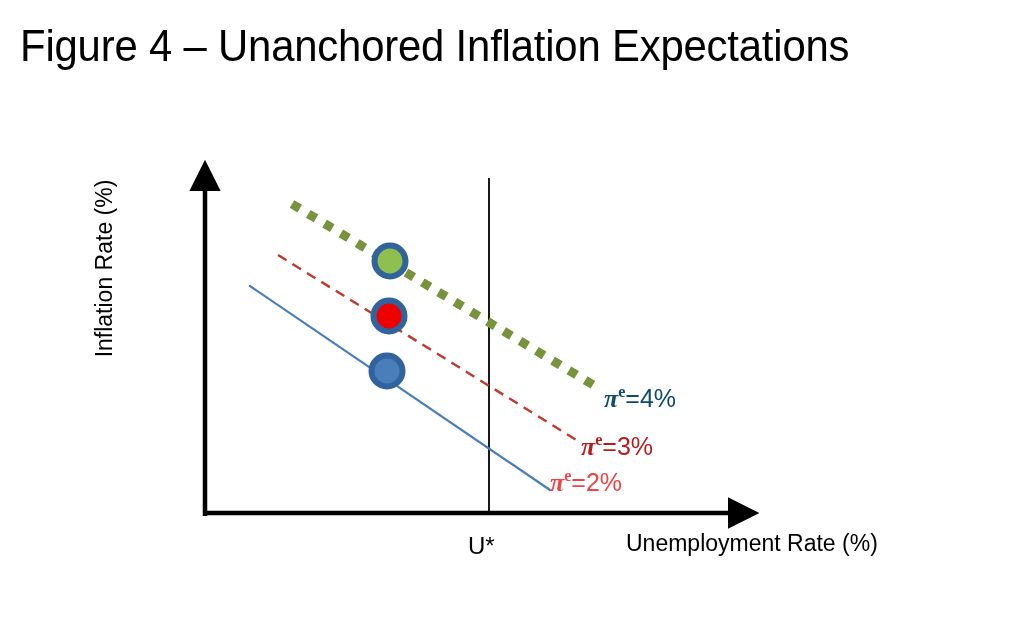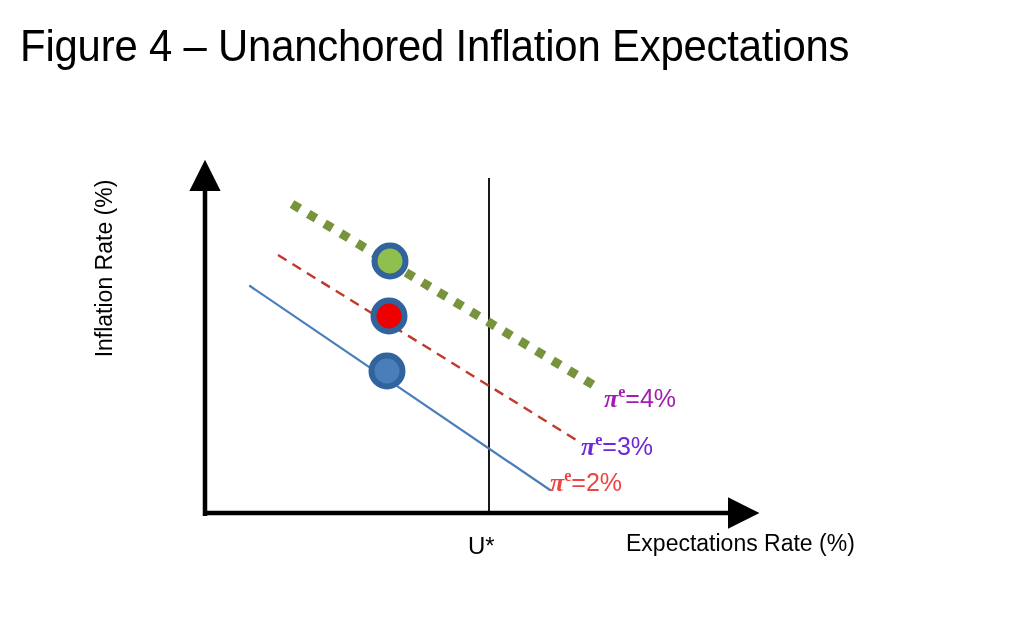--- a/index.html
+++ b/index.html
@@ -108,22 +108,22 @@
     font-weight: 700;
     vertical-align: super;
     line-height: 0;
   }
   .curve-annotation .eq-val {
     font-family: "Liberation Sans", sans-serif;
     font-weight: 400;
     font-size: 25px;
   }
 
-  #annot-green { left: 600px; top: 386px; color: #a21caf; }
-  #annot-red   { left: 577px; top: 434px; color: #6d28d9; }
+  #annot-green { left: 600px; top: 386px; color: #0c4a6e; }
+  #annot-red   { left: 577px; top: 434px; color: #b91c1c; }
   #annot-blue  { left: 546px; top: 470px; color: #ef4444; }
 </style>
 </head>
 <body>
 
 <div id="figure-root">
 
   <div id="chart-title">Figure 4 – Unanchored Inflation Expectations</div>
 
   <svg id="plot-svg" viewBox="0 0 1035 629" width="1035" height="629" xmlns="http://www.w3.org/2000/svg">
@@ -148,21 +148,21 @@
 
     <circle cx="386" cy="261" r="15.5" fill="#8FC04E" stroke="#31639C" stroke-width="6"></circle>
 
     <circle cx="385" cy="316" r="15.5" fill="#EE0000" stroke="#31639C" stroke-width="6"></circle>
 
     <circle cx="383" cy="371" r="15.5" fill="#4A7EBB" stroke="#31639C" stroke-width="6"></circle>
   </svg>
 
   <div id="y-axis-title">Inflation Rate (%)</div>
 
-  <div id="x-axis-title">Expectations Rate (%)</div>
+  <div id="x-axis-title">Unemployment Rate (%)</div>
 
   <div id="ustar-label">U*</div>
 
   <div class="curve-annotation" id="annot-green">
     <span class="pi-sym">π</span><sup>e</sup><span class="eq-val">=4%</span>
   </div>
 
   <div class="curve-annotation" id="annot-red">
     <span class="pi-sym">π</span><sup>e</sup><span class="eq-val">=3%</span>
   </div>

